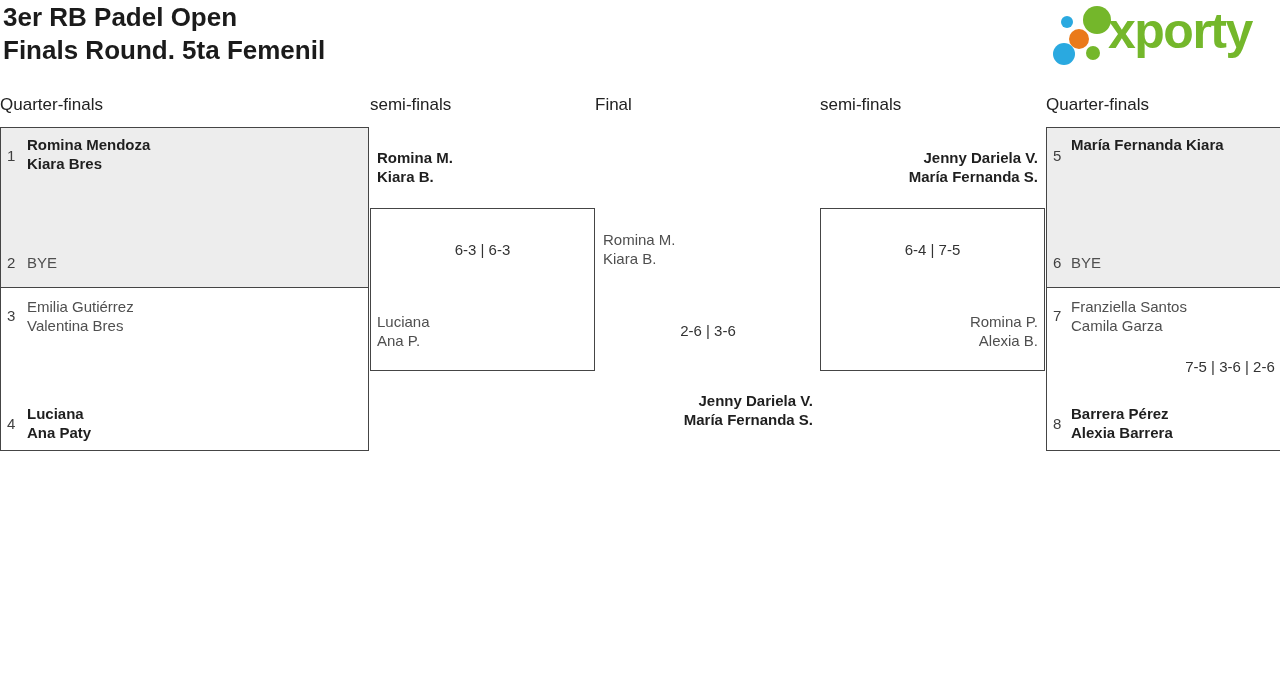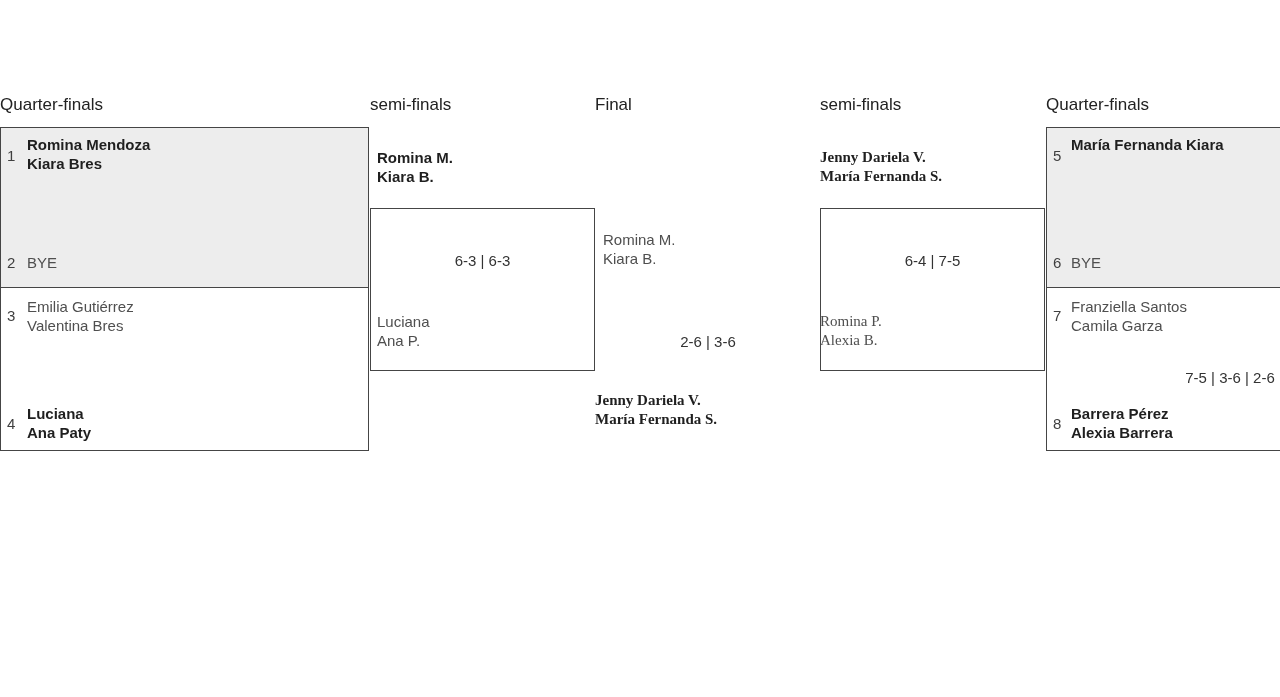--- a/index.html
+++ b/index.html
@@ -24,30 +24,44 @@
   .round-header{
     position:absolute;top:95px;font-size:17px;font-weight:500;color:#222;
     white-space:nowrap;
   }
   
   .box{position:absolute;border:1px solid #454545;box-sizing:border-box;background:#fff;}
   .box.bye-box{background:#ededed;}
   
   .team{position:absolute;font-size:15px;line-height:19px;font-weight:700;color:#1f1f1f;white-space:nowrap;}
   .team.muted{font-weight:400;color:#4f4f4f;}
-  .team.right{text-align:left;font-family:Liberation Serif, serif;}
+  .team.right{text-align:right;}
   .seed{position:absolute;font-size:15px;line-height:19px;color:#3f3f3f;white-space:nowrap;}
-  .score{position:absolute;font-size:15px;line-height:19px;color:#333;text-align:center;white-space:nowrap;margin-top:11px;}
+  .score{position:absolute;font-size:15px;line-height:19px;color:#333;text-align:center;white-space:nowrap;}
 </style>
 </head>
 <body>
 
 <div class="stage">
 
+  <div class="title">
+    <div>3er RB Padel Open</div>
+    <div>Finals Round. 5ta Femenil</div>
+  </div>
 
+  <div class="logo">
+    <svg width="64" height="66" viewBox="0 0 64 66">
+      <circle class="dot-blue" cx="19" cy="19" r="6"></circle>
+      <circle class="dot-green" cx="49" cy="17" r="14"></circle>
+      <circle class="dot-orange" cx="31" cy="36" r="10"></circle>
+      <circle class="dot-blue" cx="16" cy="51" r="11"></circle>
+      <circle class="dot-green" cx="45" cy="50" r="7"></circle>
+    </svg>
+    <span class="logo-text">xporty</span>
+  </div>
 
   <div class="round-header" style="left:0;width:370px">Quarter-finals</div>
   <div class="round-header" style="left:370px;width:225px">semi-finals</div>
   <div class="round-header" style="left:595px;width:225px">Final</div>
   <div class="round-header" style="left:820px;width:225px">semi-finals</div>
   <div class="round-header" style="left:1046px;width:368px">Quarter-finals</div>
 
   <div class="box bye-box" style="left:0;top:127px;width:369px;height:161px"></div>
   <div class="box" style="left:0;top:287px;width:369px;height:164px"></div>
   <div class="box" style="left:370px;top:208px;width:225px;height:163px"></div>

